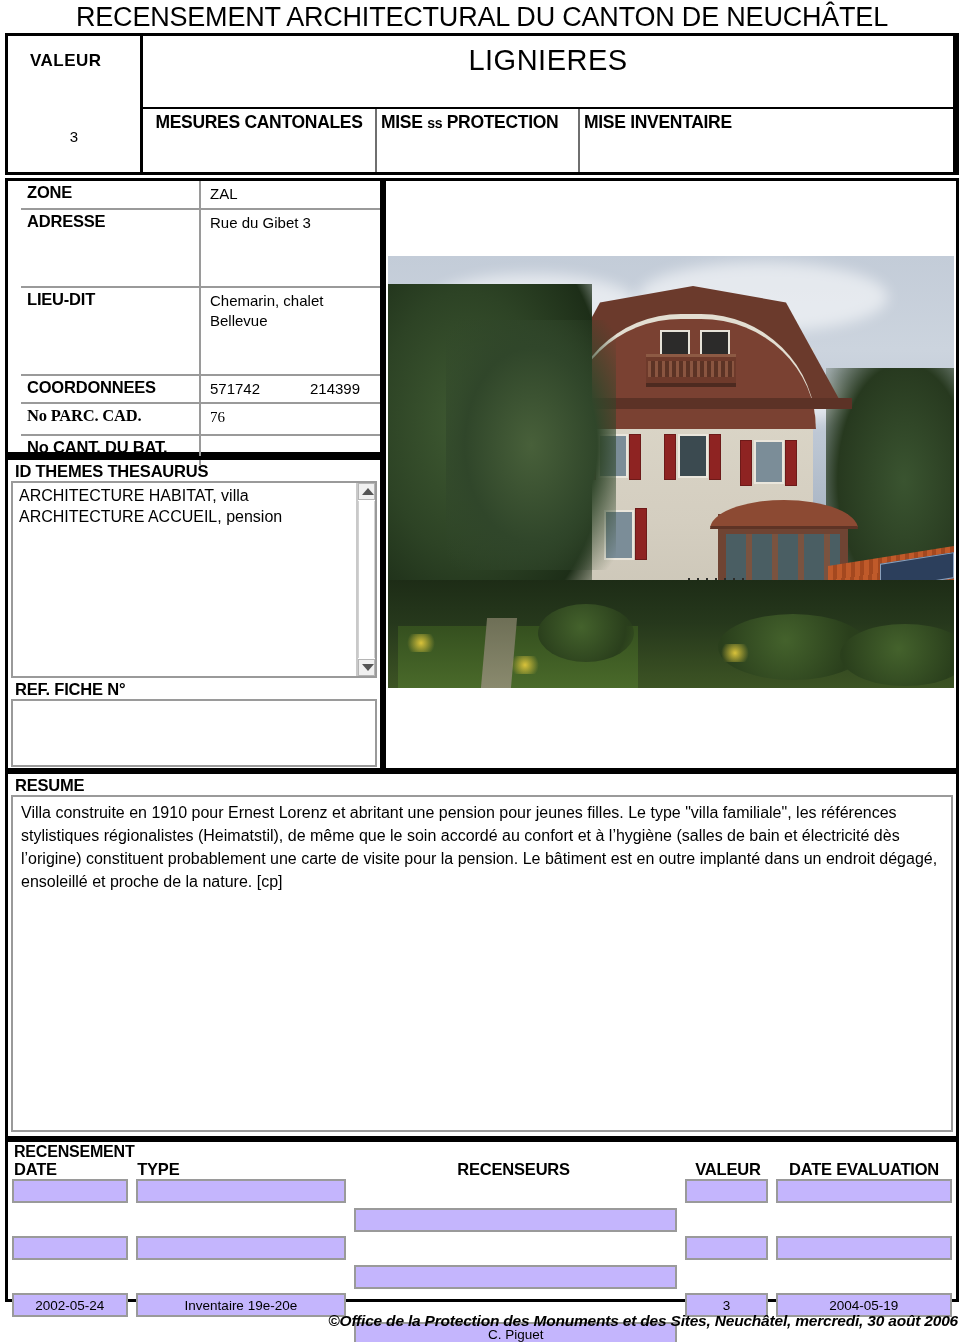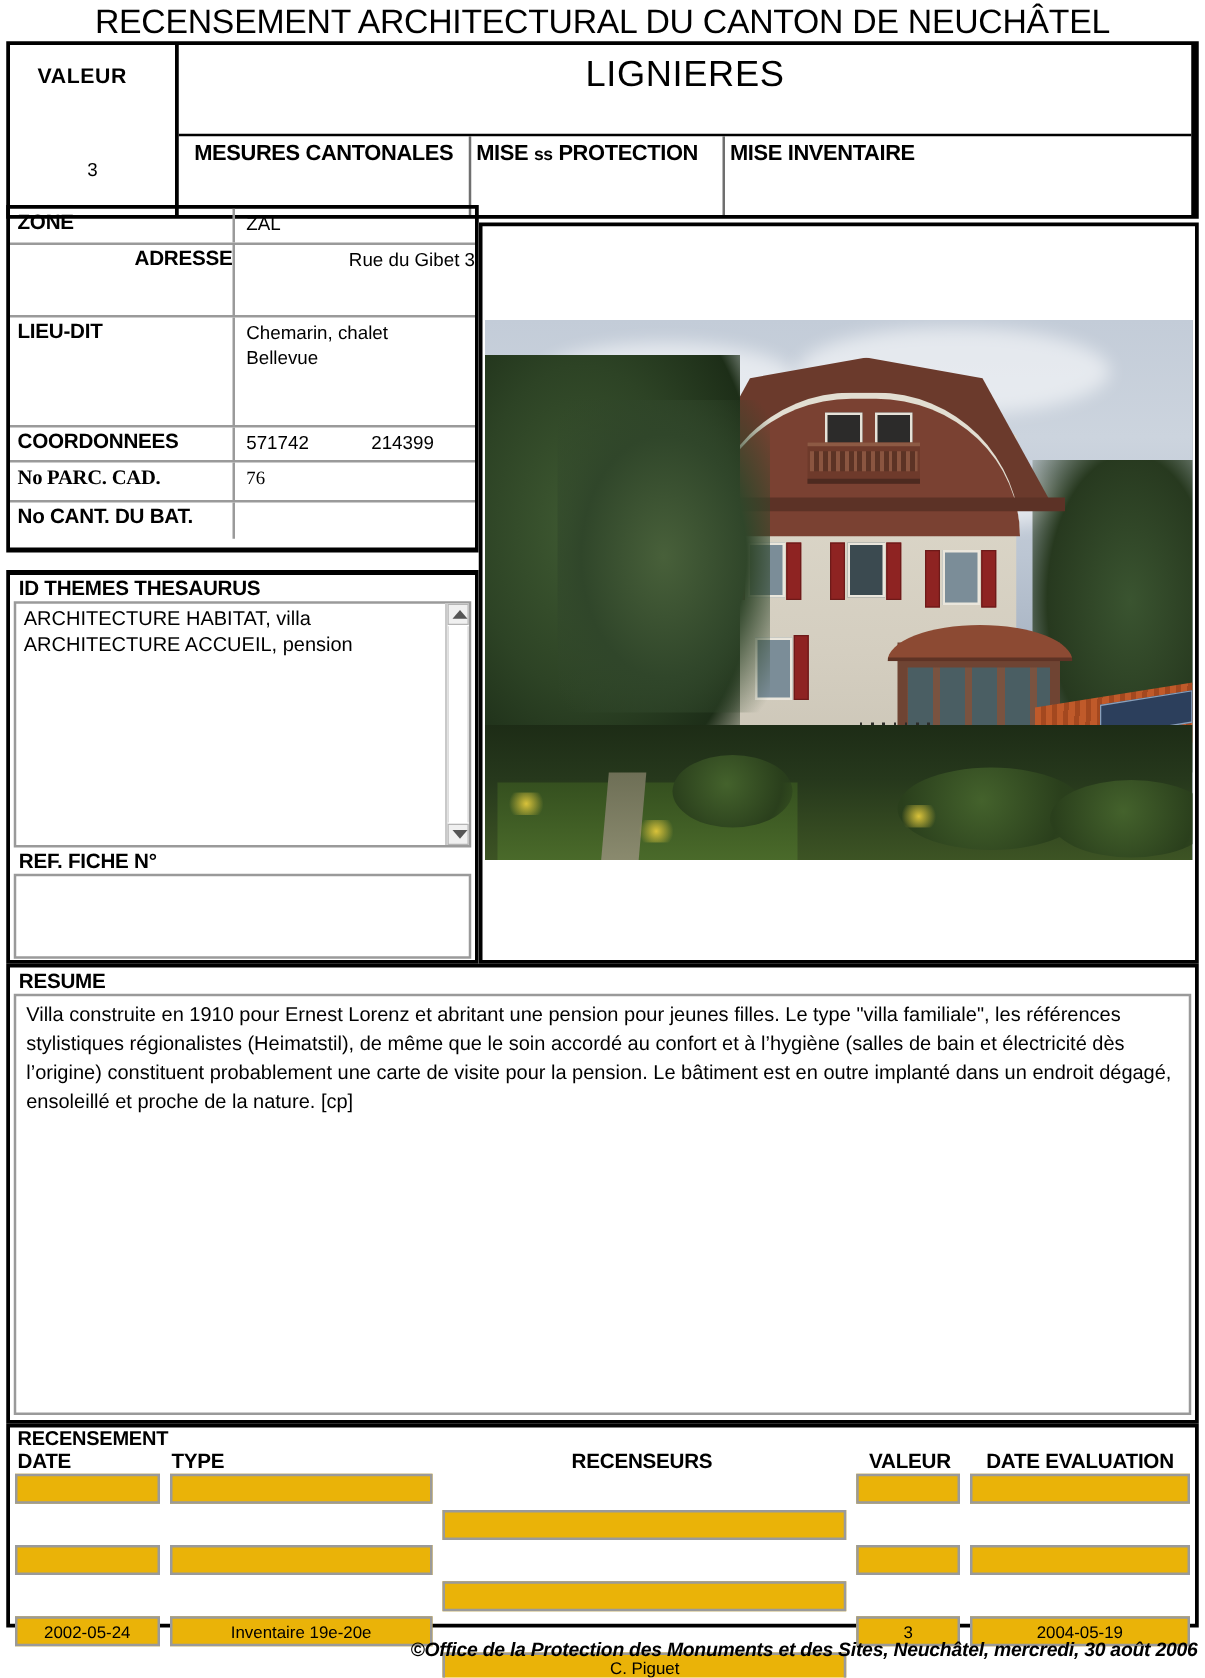--- a/index.html
+++ b/index.html
@@ -124,25 +124,26 @@
     text-align: center;
     font-size: 23px;
     font-weight: bold;
     letter-spacing: -0.5px;
     z-index: 2;
   }
 
   
   .info-block {
     position: absolute;
-    left: 5px; top: 164px;
+    left: 5px; top: 178px;
     width: 378px; height: 278px;
     border: 3px solid #000;
     border-bottom-width: 4px;
     box-sizing: border-box;
+    padding-left: 13px;
   }
   .info-row {
     display: flex;
     box-sizing: border-box;
     border-bottom: 2px solid #9a9a9a;
   }
   .info-row:last-child { border-bottom: none; }
   .info-key {
     width: 180px;
     box-sizing: border-box;
@@ -154,21 +155,21 @@
     white-space: nowrap;
   }
   .info-val {
     flex: 1;
     box-sizing: border-box;
     font-size: 15px;
     padding: 3px 0 0 9px;
     line-height: 20px;
   }
   .r-zone   { height: 29px; }
-  .r-adresse{ height: 58px; text-align: right; }
+  .r-adresse{ height: 78px; }
   .r-lieudit{ height: 88px; }
   .r-coord  { height: 28px; }
   .r-parc   { height: 32px; font-family: Liberation Serif, serif; }
   .r-cant   { height: 29px; border-bottom: none; }
   .coord-vals { display: flex; }
   .coord-vals span:first-child { width: 100px; }
 
   
   .thes-block {
     position: absolute;
@@ -523,21 +524,21 @@
     margin-bottom: 4px;
   }
   .rec-row .cell {
     height: 24px;
     border: 2px solid #9a9a9a;
     box-sizing: border-box;
     margin-right: 8px;
     font-size: 13.5px;
     text-align: center;
     line-height: 21px;
-    background: #eab308;
+    background: #c4b5fd;
   }
   .c-date  { width: 118px; }
   .c-type  { width: 215px; }
   .c-rec   { width: 330px; margin-top: 29px; }
   .c-val   { width: 84px; }
   .c-eval  { width: 180px; margin-right: 0 !important; }
   .h-date  { width: 126px; }
   .h-type  { width: 223px; }
   .h-rec   { width: 338px; text-align: center; padding-right: 14px;}
   .h-val   { width: 92px; text-align: center; padding-right: 6px;}

